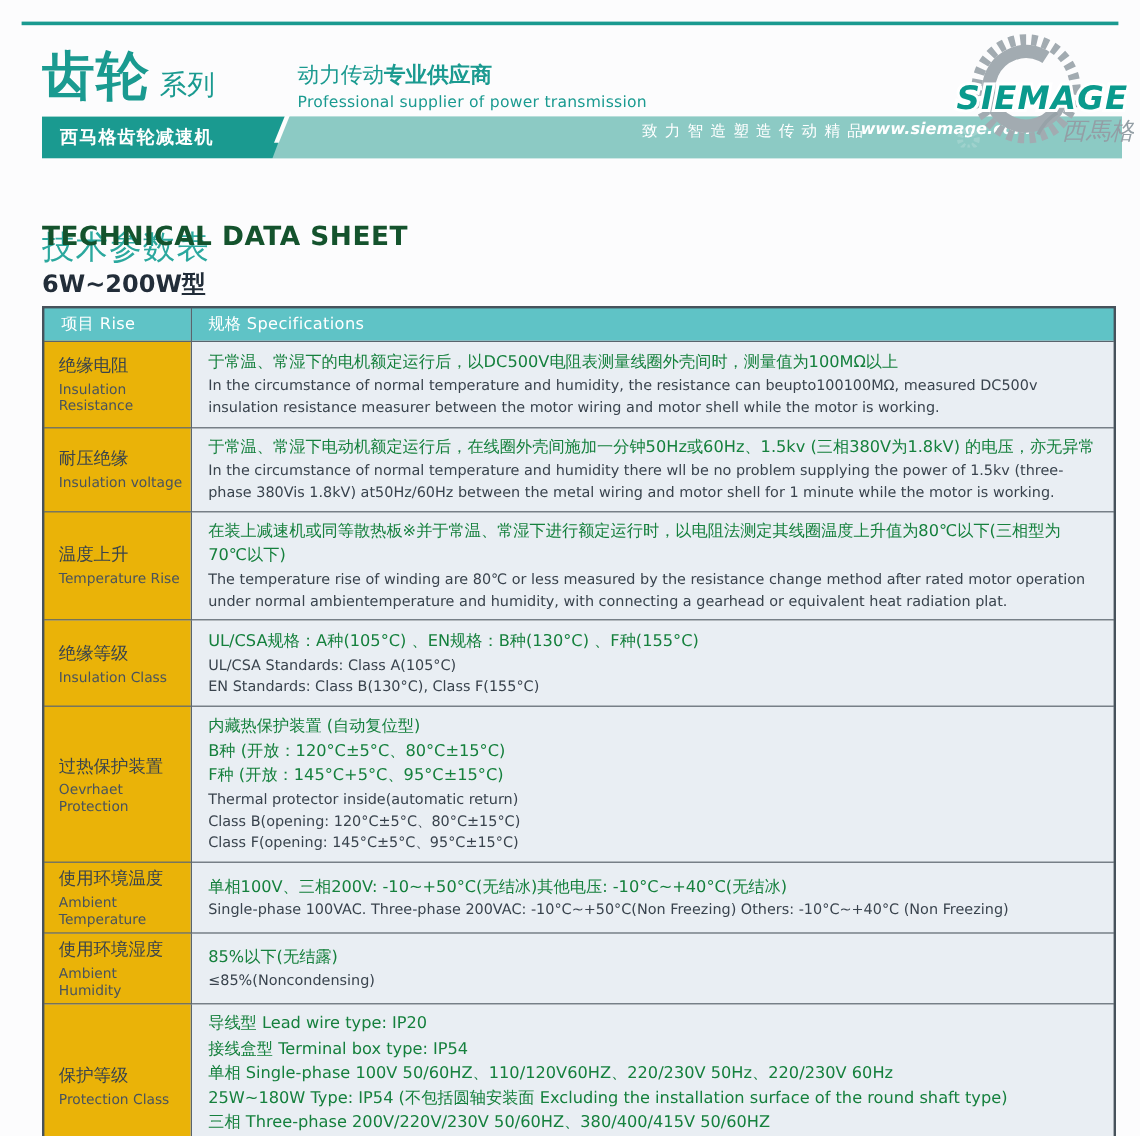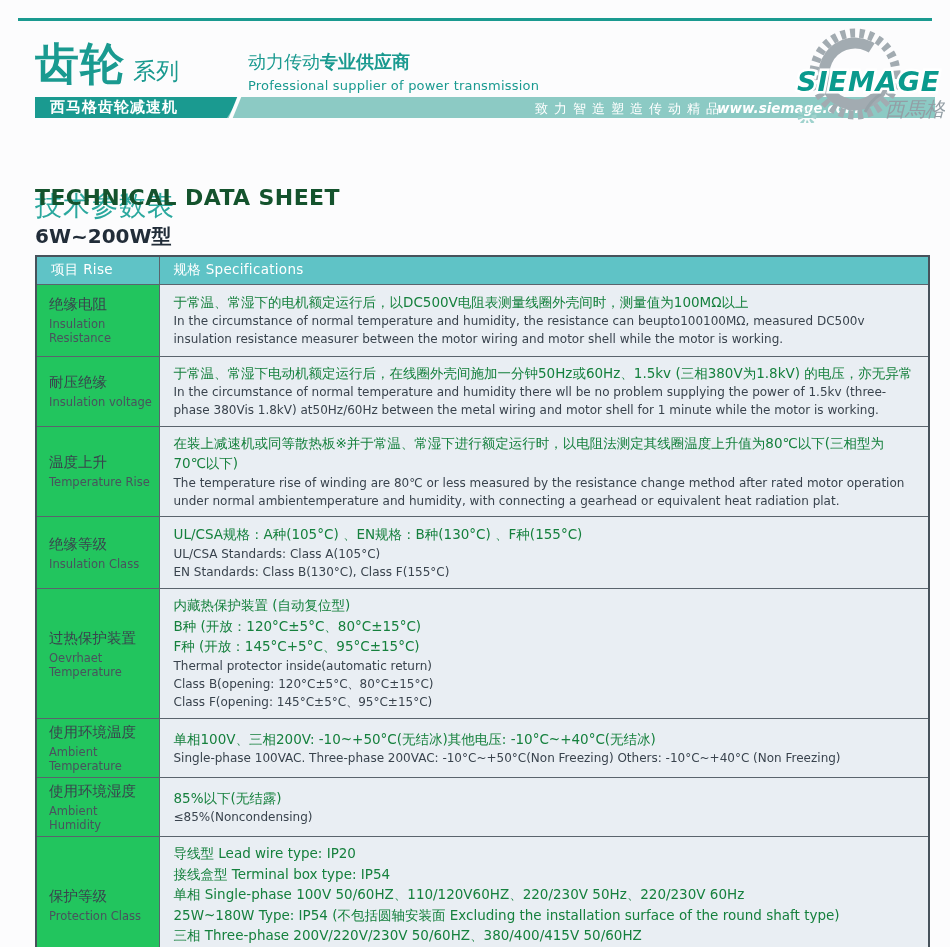--- a/index.html
+++ b/index.html
@@ -19,21 +19,21 @@
   
   .brand-block { position:absolute; top:42px; left:35px; color:var(--brand-teal,#1a9a90); white-space:nowrap; }
   .series-cn { font-size:44px; font-weight:bold; letter-spacing:1px; line-height:1; }
   .series-suffix { font-size:23px; margin-left:8px; }
 
   .tagline { position:absolute; top:50px; left:248px; color:var(--brand-teal,#1a9a90); }
   .tagline-cn { font-size:18px; }
   .tagline-cn b { font-weight:bold; }
   .tagline-en { font-size:13px; margin-top:4px; letter-spacing:0.2px; }
 
-  .teal-bar { position:absolute; top:97px; left:35px; width:900px; height:21px; background:var(--bar-light-teal,#8ccac4); }
+  .teal-bar { position:absolute; top:97px; left:35px; width:900px; height:35px; background:var(--bar-light-teal,#8ccac4); }
   .bar-dark {
     position:absolute; left:0; top:0; height:100%; width:205px;
     background:var(--brand-teal,#1a9a90);
     clip-path:polygon(0 0,100% 0,calc(100% - 13px) 100%,0 100%);
     display:flex; align-items:center; padding-left:15px;
     color:#fff; font-weight:bold; font-size:15px; letter-spacing:1px;
   }
   .bar-gap { position:absolute; left:198px; top:-1px; height:23px; width:4px; background:#fdfdfd; transform:skewX(-22deg); }
   .bar-slogan { position:absolute; left:500px; top:3px; color:#fff; font-size:13px; letter-spacing:6px; white-space:nowrap; }
   .bar-website { position:absolute; left:682px; top:3px; color:#fff; font-size:13.5px; font-weight:bold; font-style:italic; white-space:nowrap; }
@@ -46,21 +46,21 @@
   .model-range { position:absolute; top:223px; left:35px; font-size:20px; font-weight:bold; color:#222d39; }
 
   
   table.spec { position:absolute; top:255px; left:35px; width:895px; border-collapse:collapse; border:2px solid #47525b; table-layout:fixed; }
   table.spec th, table.spec td { border:1px solid #5a646d; }
   table.spec thead th {
     background:var(--table-header-teal,#5fc3c6); color:#fff; font-weight:normal;
     text-align:left; font-size:13.5px; height:28px; padding:0 0 0 14px; letter-spacing:0.3px;
   }
   th.col-items { width:123px; }
-  td.item-cell { background:#22c55e; padding:4px 6px 4px 12px; vertical-align:middle; }
+  td.item-cell { background:#eab308; padding:4px 6px 4px 12px; vertical-align:middle; }
   .item-cn { font-size:14.5px; color:#39434d; }
   .item-en { font-size:11.5px; color:#49535d; margin-top:3px; }
   td.spec-cell { background:var(--spec-row-bg,#e9eef3); padding:6px 14px; vertical-align:middle; }
   .line { line-height:1.52; }
   .line.cn { font-size:13.5px; color:#15803d; }
   .line.en { font-size:12px; color:#39434d; }
 </style>
 </head>
 <body>
 
@@ -152,21 +152,21 @@
           </td>
           <td class="spec-cell">
             <div class="line cn">UL/CSA规格：A种(105°C) 、EN规格：B种(130°C) 、F种(155°C)</div>
             <div class="line en">UL/CSA Standards: Class A(105°C)</div>
             <div class="line en">EN Standards: Class B(130°C), Class F(155°C)</div>
           </td>
         </tr>
         <tr style="height: 130px;">
           <td class="item-cell">
             <div class="item-cn">过热保护装置</div>
-            <div class="item-en">Oevrhaet Temperature</div>
+            <div class="item-en">Oevrhaet Protection</div>
           </td>
           <td class="spec-cell">
             <div class="line cn">内藏热保护装置 (自动复位型)</div>
             <div class="line cn">B种 (开放：120°C±5°C、80°C±15°C)</div>
             <div class="line cn">F种 (开放：145°C+5°C、95°C±15°C)</div>
             <div class="line en">Thermal protector inside(automatic return)</div>
             <div class="line en">Class B(opening: 120°C±5°C、80°C±15°C)</div>
             <div class="line en">Class F(opening: 145°C±5°C、95°C±15°C)</div>
           </td>
         </tr>

